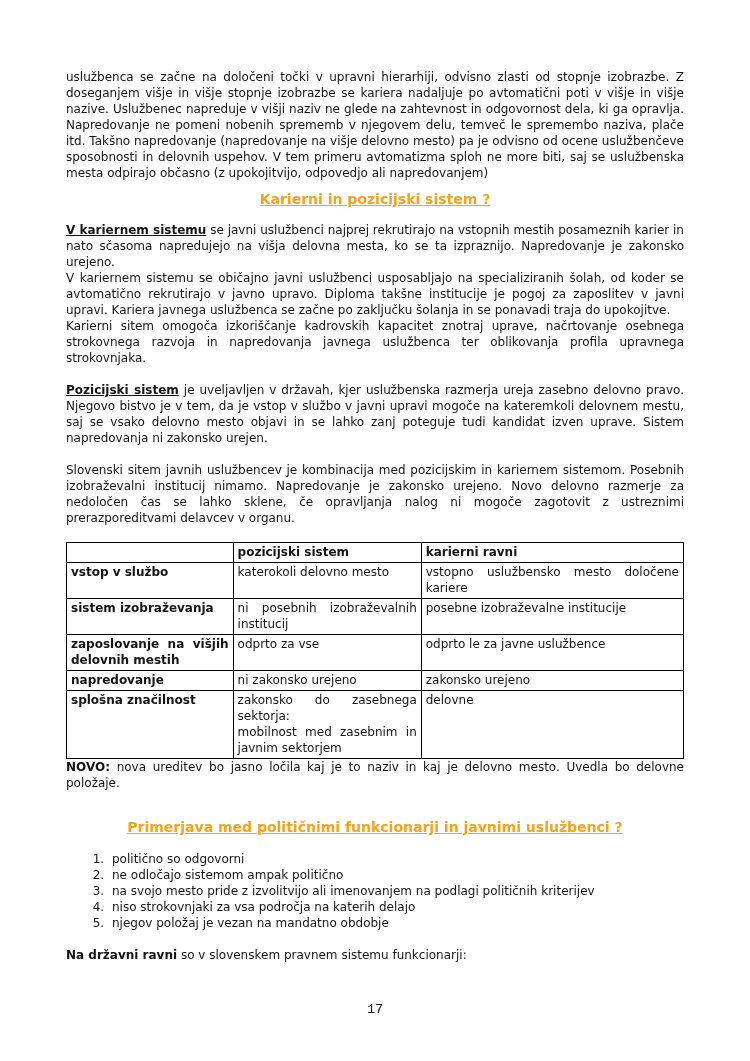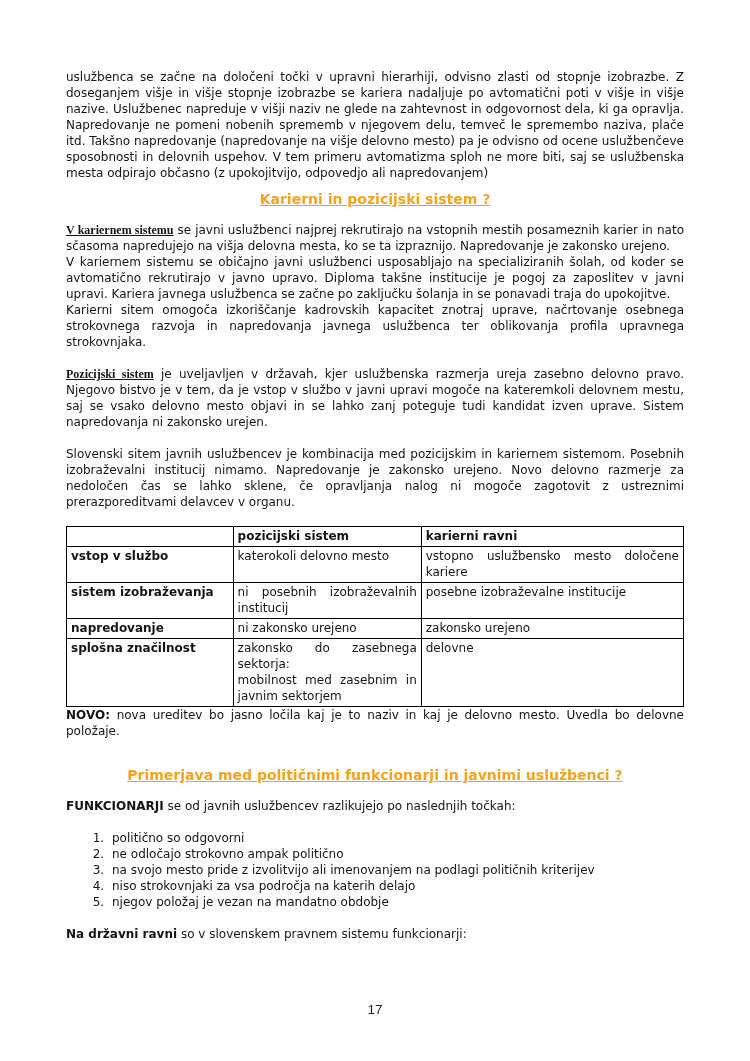--- a/index.html
+++ b/index.html
@@ -15,21 +15,21 @@
   .content {
     position: absolute;
     top: 69px;
     left: 66px;
     width: 618px;
     font-size: 12px;
     line-height: 16px;
   }
   .para { margin: 0; text-align: justify; }
   .mb { margin-bottom: 16px; }
-  .lead-ul { font-weight: bold; text-decoration: underline; font-family: Liberation Serif, serif; }
+  .lead-ul { font-weight: bold; text-decoration: underline; }
   .lead-b  { font-weight: bold; }
   .h-orange {
     margin: 10px 0 15px 0;
     text-align: center;
     font-size: 14px;
     font-weight: bold;
   }
   .h-orange .h-text { text-decoration: underline; }
   .h2-orange { margin-top: 28px; }
   .tbl-title { margin: 0; font-weight: bold; text-align: left; }
@@ -59,21 +59,21 @@
     margin: 0;
     padding-left: 4px;
     text-align: left;
   }
   .page-number {
     position: absolute;
     left: 0;
     right: 0;
     bottom: 44px;
     text-align: center;
-    font-family: Liberation Sans, sans-serif;
+    font-family: Liberation Mono, monospace;
     font-size: 13.5px;
     color: #222222;
   }
 </style>
 </head>
 <body>
 
 <div class="content">
 
   <p class="para">uslužbenca se začne na določeni točki v upravni hierarhiji, odvisno zlasti od stopnje izobrazbe. Z doseganjem višje in višje stopnje izobrazbe se kariera nadaljuje po avtomatični poti v višje in višje nazive. Uslužbenec napreduje v višji naziv ne glede na zahtevnost in odgovornost dela, ki ga opravlja. Napredovanje ne pomeni nobenih sprememb v njegovem delu, temveč le spremembo naziva, plače itd. Takšno napredovanje (napredovanje na višje delovno mesto) pa je odvisno od ocene uslužbenčeve sposobnosti in delovnih uspehov. V tem primeru avtomatizma sploh ne more biti, saj se uslužbenska mesta odpirajo občasno (z upokojitvijo, odpovedjo ali napredovanjem)</p>
@@ -109,20 +109,25 @@
       <td class="rowlabel">vstop v službo</td>
       <td>katerokoli delovno mesto</td>
       <td>vstopno uslužbensko mesto določene kariere</td>
     </tr>
     <tr>
       <td class="rowlabel">sistem izobraževanja</td>
       <td>ni posebnih izobraževalnih institucij</td>
       <td>posebne izobraževalne institucije</td>
     </tr>
     <tr>
+      <td class="rowlabel">zaposlovanje na višjih delovnih mestih</td>
+      <td>odprto za vse</td>
+      <td>odprto le za javne uslužbence</td>
+    </tr>
+    <tr>
       <td class="rowlabel">napredovanje</td>
       <td>ni zakonsko urejeno</td>
       <td>zakonsko urejeno</td>
     </tr>
     <tr>
       <td class="rowlabel">splošna značilnost</td>
       <td>
         <div>zakonsko do zasebnega sektorja:</div>
         <div>mobilnost med zasebnim in javnim sektorjem</div>
       </td>
@@ -130,25 +135,24 @@
     </tr>
   </tbody>
     </table>
 
   <p class="para"><span class="lead-b">NOVO:</span><span> nova ureditev bo jasno ločila kaj je to naziv in kaj je delovno mesto. Uvedla bo delovne položaje.</span></p>
 
   <h2 class="h-orange h2-orange" style="color: rgb(245, 163, 27);">
     <span class="h-text">Primerjava med političnimi funkcionarji in javnimi uslužbenci ?</span>
   </h2>
 
-  <p class="para"><span class="lead-b">FUNKCIONARJI</span><span> se od javnih uslužbencev razlikujejo po naslednjih točkah:</span></p>
 
   <ol class="funk-list">
     <li>politično so odgovorni</li>
-    <li>ne odločajo strokovno ampak politično</li>
+    <li>ne odločajo sistemom ampak politično</li>
     <li>na svojo mesto pride z izvolitvijo ali imenovanjem na podlagi političnih kriterijev</li>
     <li>niso  strokovnjaki za vsa področja na katerih delajo</li>
     <li>njegov položaj je vezan na mandatno obdobje</li>
   </ol>
 
   <p class="para mb" style="margin-top:16px;"><span class="lead-b">Na državni ravni</span><span> so v slovenskem pravnem sistemu funkcionarji:</span></p>
 
 </div>
 
 <div class="page-number">17</div>

